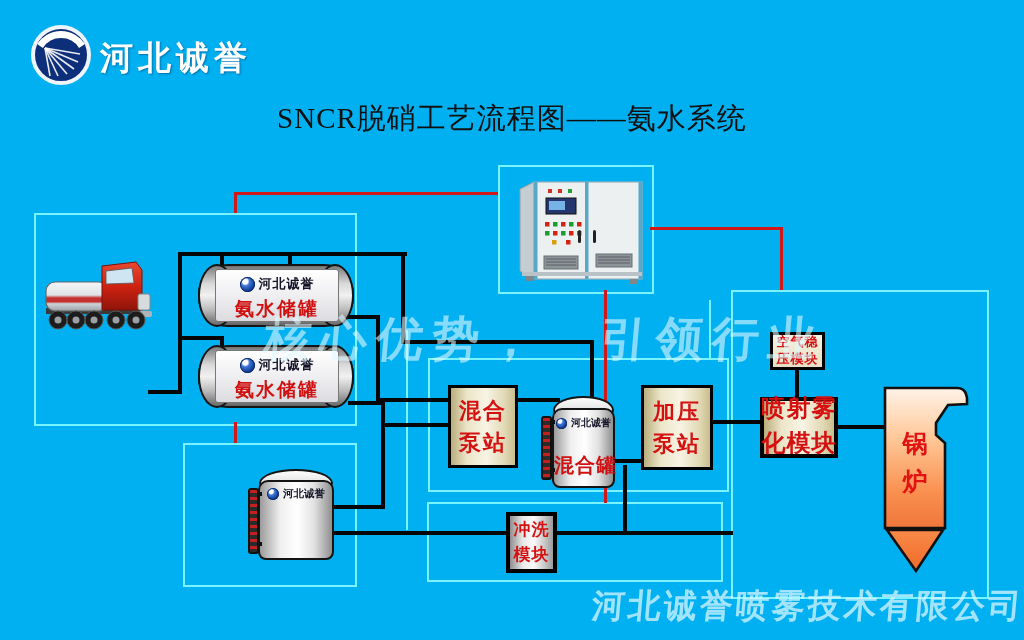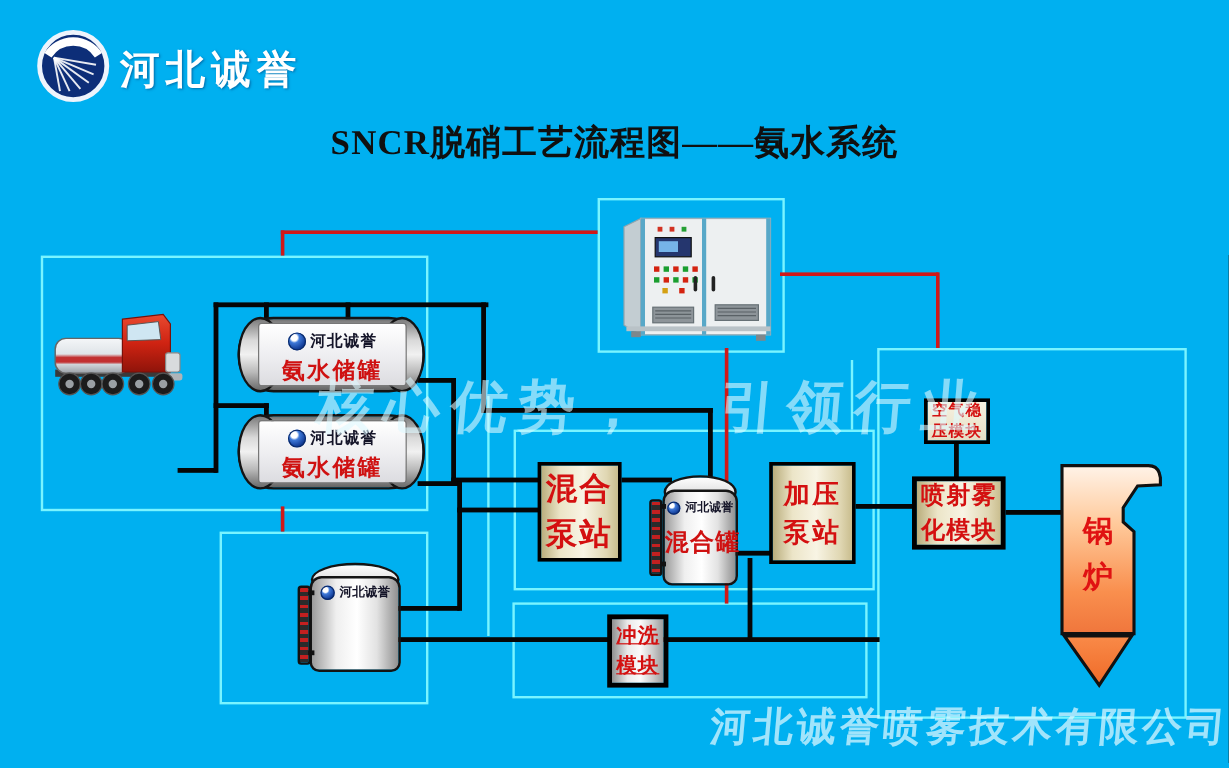--- a/index.html
+++ b/index.html
@@ -11,21 +11,21 @@
   .cseg{position:absolute;background:#79f4ff;}
   
   .rl{position:absolute;background:#d01818;}
   
   .bl{position:absolute;background:#060606;}
   
   .modbox{position:absolute;display:flex;flex-direction:column;align-items:center;justify-content:center;
           text-align:center;font-weight:bold;color:#d41010;letter-spacing:2px;line-height:1.42;}
   .modbox span{display:block;white-space:nowrap;}
   .gray{background:linear-gradient(90deg,#8f8f8f,#e9e9e9 30%,#fafafa 55%,#c9c9c9 80%,#9a9a9a);border:3px solid #000;}
-  .gray4{background:linear-gradient(90deg,#8f8f8f,#e9e9e9 30%,#fafafa 55%,#c9c9c9 80%,#9a9a9a);border:4px solid #000;text-decoration:underline;}
+  .gray4{background:linear-gradient(90deg,#8f8f8f,#e9e9e9 30%,#fafafa 55%,#c9c9c9 80%,#9a9a9a);border:4px solid #000;}
   .tan{background:linear-gradient(90deg,#b9ad7c,#ece5c8 25%,#f8f4e4 55%,#e0d7b3 85%,#c9bd8e);border:3px solid #000;}
   .tan4{background:linear-gradient(90deg,#b9ad7c,#ece5c8 25%,#f8f4e4 55%,#e0d7b3 85%,#c9bd8e);border:4px solid #000;}
   .cream{background:linear-gradient(180deg,#f6f1e0,#e6dfc5);border:3px solid #000;}
   
   .htank{position:absolute;border:2px solid #141414;border-radius:30px;
          background:linear-gradient(180deg,#6f6f6f,#e6e6e6 22%,#fcfcfc 45%,#cfcfcf 72%,#636363);}
   .cap{position:absolute;top:-2px;bottom:-2px;width:34px;border:2px solid #141414;border-radius:50%;
        background:linear-gradient(180deg,#7b7b7b,#d9d9d9 30%,#f1f1f1 50%,#b9b9b9 75%,#6a6a6a);}
   .capL{left:-2px;} .capR{right:-2px;}
   .plate{position:absolute;background:linear-gradient(180deg,#ffffff,#ededf0 55%,#dcdce0);
@@ -39,21 +39,21 @@
   .vdome{position:absolute;border:2px solid #141414;border-radius:50%;
          background:linear-gradient(180deg,#fdfdfd,#c9c9c9);}
   .vbody{position:absolute;border:2px solid #141414;border-radius:10px 10px 8px 8px;
          background:linear-gradient(90deg,#9b9b9b,#efefef 28%,#ffffff 52%,#e2e2e2 75%,#8f8f8f);
          text-align:center;}
   .gauge{position:absolute;width:7px;border:2px solid #111;border-radius:3px;
          background:repeating-linear-gradient(180deg,#c32020 0 3px,#2b2b2b 3px 7px);}
   .garm{position:absolute;height:4px;background:#111;}
   
   .wmark{position:absolute;font-weight:bold;transform:skewX(-5deg);white-space:nowrap;z-index:9;}
-  .title{position:absolute;left:0;right:0;text-align:center;color:#101010;z-index:4;font-weight:bold;}
+  .title{position:absolute;left:0;right:0;text-align:center;color:#101010;z-index:4;}
   .logotext{position:absolute;color:#fff;font-weight:bold;letter-spacing:5px;
             text-shadow:1px 1px 2px rgba(0,60,120,.55);z-index:4;}
   .boilertext{position:absolute;z-index:6;color:#e01212;font-weight:bold;text-align:center;}
   svg{position:absolute;overflow:visible;}
 </style>
 </head>
 <body>
 
 <div class="stage">
 
@@ -214,45 +214,45 @@
     <div class="plate" style="left:15px;top:3px;width:122px;height:51px;">
       <div class="brandrow" style="margin-top:5px;font-size:13px;letter-spacing:1px;">
         <span class="blogo" style="width:15px;height:15px;"></span>
         <span>河北诚誉</span>
       </div>
       <div class="redlabel" style="font-size:19px;margin-top:3px;">氨水储罐</div>
     </div>
   </div>
 
 
-  <div class="modbox tan" style="left:448px;top:385px;width:64px;height:77px;font-size:26px;z-index:5;">
+  <div class="modbox tan" style="left:448px;top:385px;width:64px;height:77px;font-size:22px;z-index:5;">
     <span>混合</span>
     <span>泵站</span>
   </div>
 
   <div class="abs" style="left:537px;top:394px;width:80px;height:104px;z-index:6;">
     <div class="vdome" style="left:16px;top:2px;width:57px;height:24px;"></div>
     <div class="vbody" style="left:15px;top:14px;width:59px;height:76px;">
       <div class="brandrow" style="margin-top:6px;font-size:10px;">
         <span class="blogo" style="width:11px;height:11px;"></span>
         <span>河北诚誉</span>
       </div>
-      <div class="redlabel" style="font-size:20px;margin-top:8px;letter-spacing:1px;white-space:nowrap;">混合罐</div>
+      <div class="redlabel" style="font-size:20px;margin-top:22px;letter-spacing:1px;white-space:nowrap;">混合罐</div>
     </div>
     <div class="garm" style="left:8px;top:26px;width:10px;"></div>
     <div class="garm" style="left:8px;top:74px;width:10px;"></div>
     <div class="gauge" style="left:4px;top:22px;height:60px;"></div>
   </div>
 
   <div class="modbox tan" style="left:641px;top:385px;width:66px;height:79px;font-size:22px;z-index:5;">
     <span>加压</span>
     <span>泵站</span>
   </div>
 
-  <div class="modbox tan4" style="left:760px;top:397px;width:70px;height:53px;font-size:20px;letter-spacing:1px;z-index:5;">
+  <div class="modbox tan4" style="left:760px;top:397px;width:70px;height:53px;font-size:24px;letter-spacing:1px;z-index:5;font-family:Liberation Mono, monospace;">
     <span>喷射雾</span>
     <span>化模块</span>
   </div>
 
   <div class="modbox cream" style="left:770px;top:332px;width:49px;height:32px;font-size:13px;letter-spacing:1px;line-height:1.3;z-index:5;justify-content:center;">
     <span>空气稳</span>
     <span>压模块</span>
   </div>
 
   <div class="modbox gray4" style="left:506px;top:512px;width:43px;height:53px;font-size:17px;letter-spacing:1px;z-index:5;">

